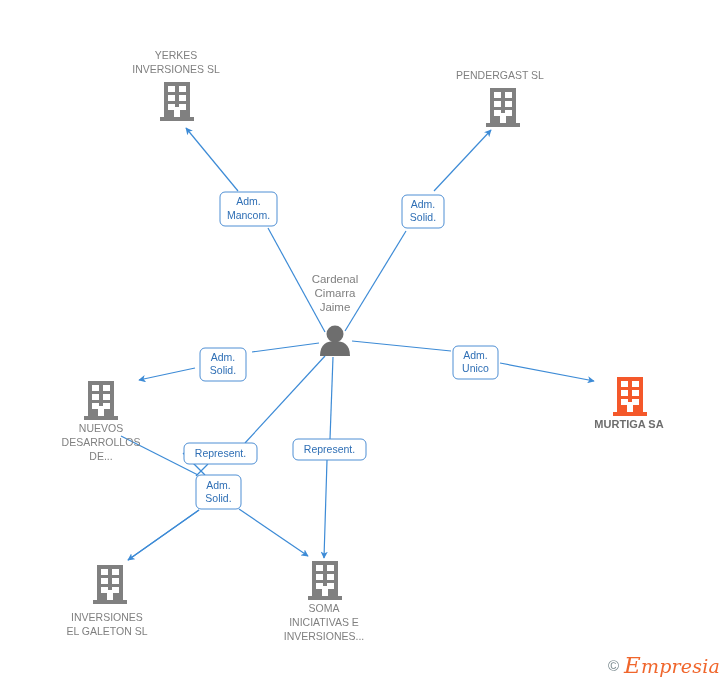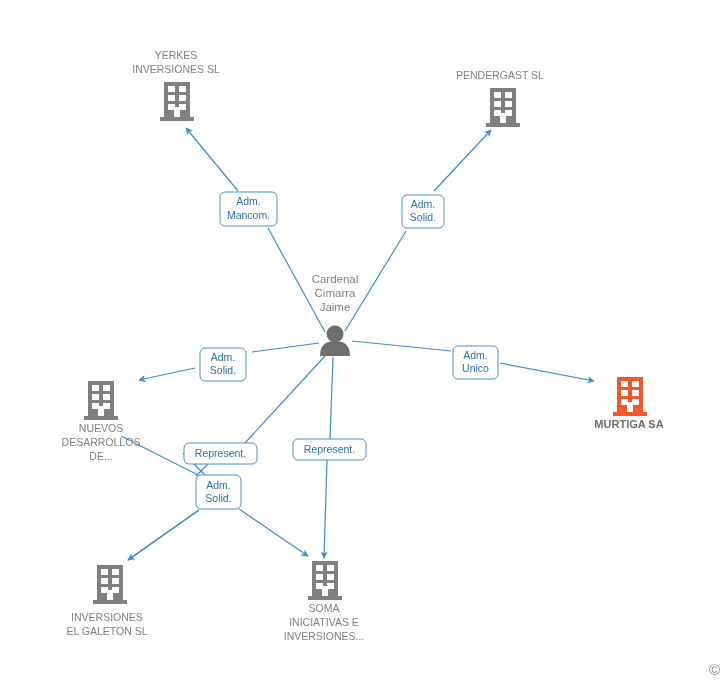--- a/index.html
+++ b/index.html
@@ -262,13 +262,14 @@
       </g>
       <text class="node-label" x="324" y="609">SOMA</text>
       <text class="node-label" x="324" y="623">INICIATIVAS E</text>
       <text class="node-label" x="324" y="637">INVERSIONES...</text>
     </g>
   </g>
 </svg>
 
 <div class="watermark">
   <span class="copy">©</span>
+  <span class="brand"><span class="cap">E</span><span>mpresia</span></span>
 </div>
 
 </body></html>

